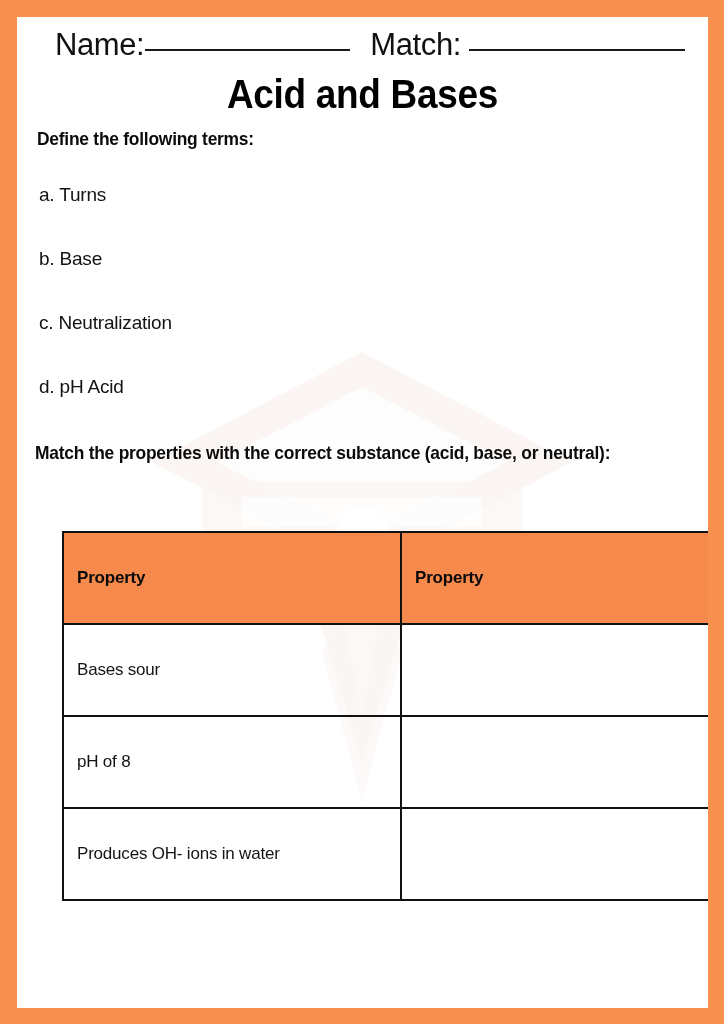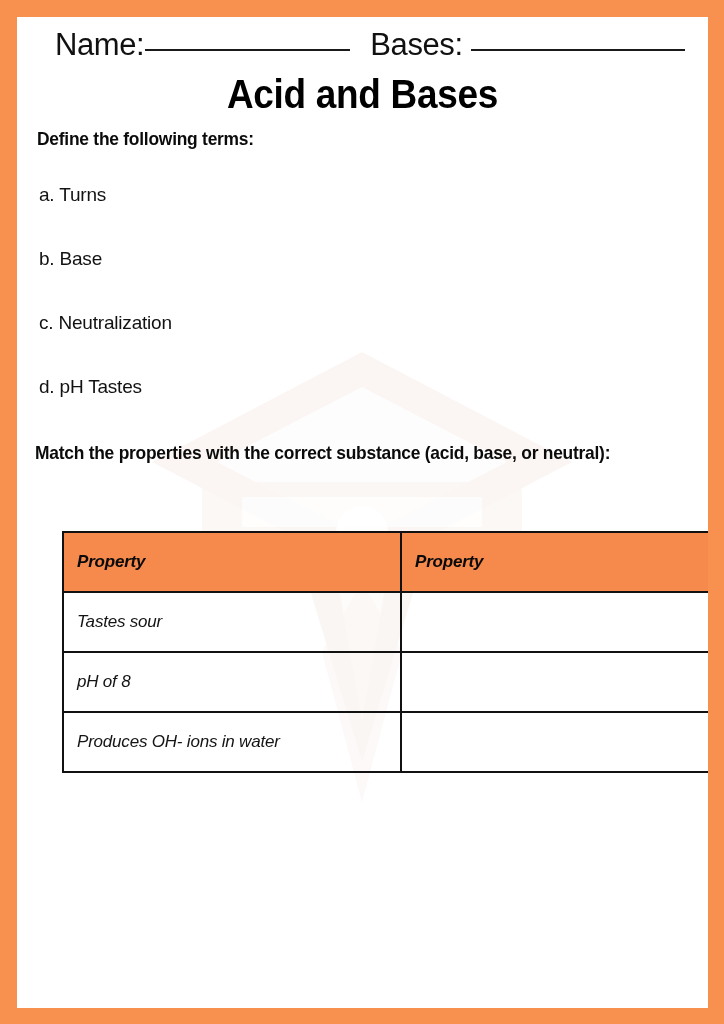--- a/index.html
+++ b/index.html
@@ -138,25 +138,24 @@
     position: absolute;
     left: 45px;
     top: 514px;
     width: 600px;
     border-collapse: collapse;
     table-layout: fixed;
   }
   .match-table th,
   .match-table td {
     border: 2px solid #111111;
-    padding: 0 13px;
+    padding: 16px 13px;
     text-align: left;
     vertical-align: middle;
     font-family: "Liberation Sans", sans-serif;
-    font-style: italic;
   }
   .match-table th {
     background: #F6894C;
     height: 58px;
     font-size: 17px;
     font-weight: 700;
     color: #0a0a0a;
     letter-spacing: -0.2px;
   }
   .match-table td {
@@ -191,47 +190,47 @@
       <polygon points="185,215 245,215 215,390 185,215" fill="#FFFFFF" opacity="0.6"></polygon>
       <circle cx="215" cy="200" r="26" fill="#FFFFFF" opacity="0.9"></circle>
       <polygon points="215,250 255,320 215,470 175,320" fill="#F7EFEB" opacity="0.7"></polygon>
     </svg>
 
     <div class="content">
 
       <div class="namedate">
         <span class="nd-label">Name:</span>
         <span class="nd-rule name-rule"></span>
-        <span class="nd-label">Bases:</span>
+        <span class="nd-label">Match:</span>
         <span class="nd-rule date-rule"></span>
       </div>
 
       <div class="title">Acid and Bases</div>
 
       <div class="prompt prompt-define">Define the following terms:</div>
 
       <div class="defs">
         <div class="def-item">a. Turns</div>
         <div class="def-item">b. Base</div>
         <div class="def-item">c. Neutralization</div>
-        <div class="def-item">d. pH Tastes</div>
+        <div class="def-item">d. pH Acid</div>
       </div>
 
       <div class="prompt prompt-match">Match the properties with the correct substance (acid, base, or neutral):</div>
 
       <table class="match-table">
         <thead>
           <tr>
             <th class="col-property">Property</th>
             <th class="col-substance">Property</th>
           </tr>
         </thead>
         <tbody>
           <tr>
-            <td>Tastes sour</td>
+            <td>Bases sour</td>
             <td></td>
           </tr>
           <tr>
             <td>pH of 8</td>
             <td></td>
           </tr>
           <tr>
             <td>Produces OH- ions in water</td>
             <td></td>
           </tr>

